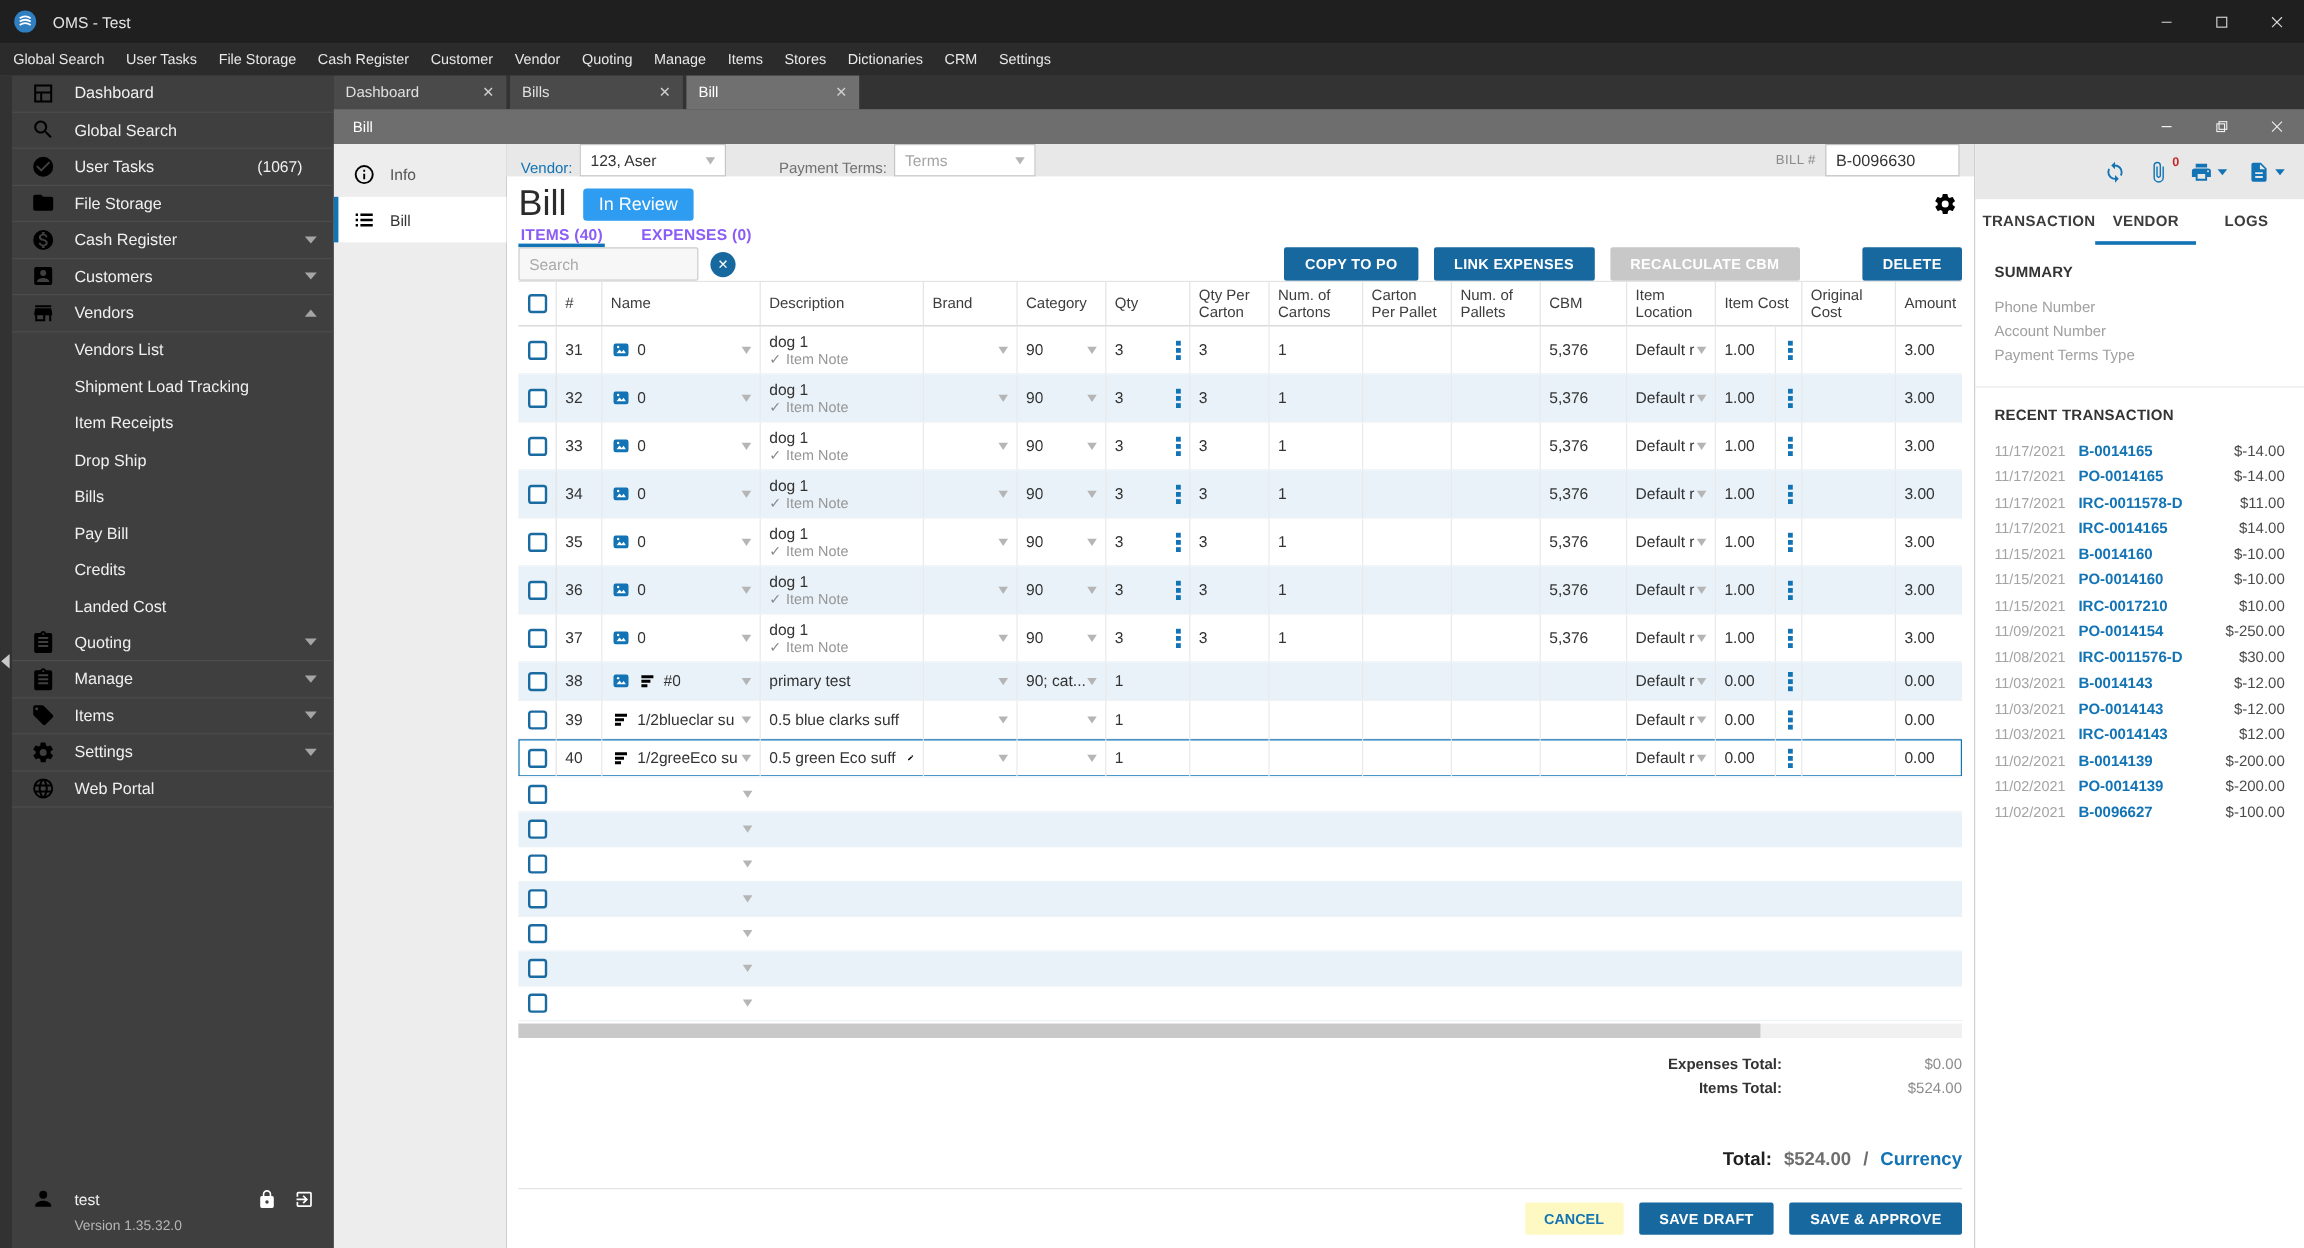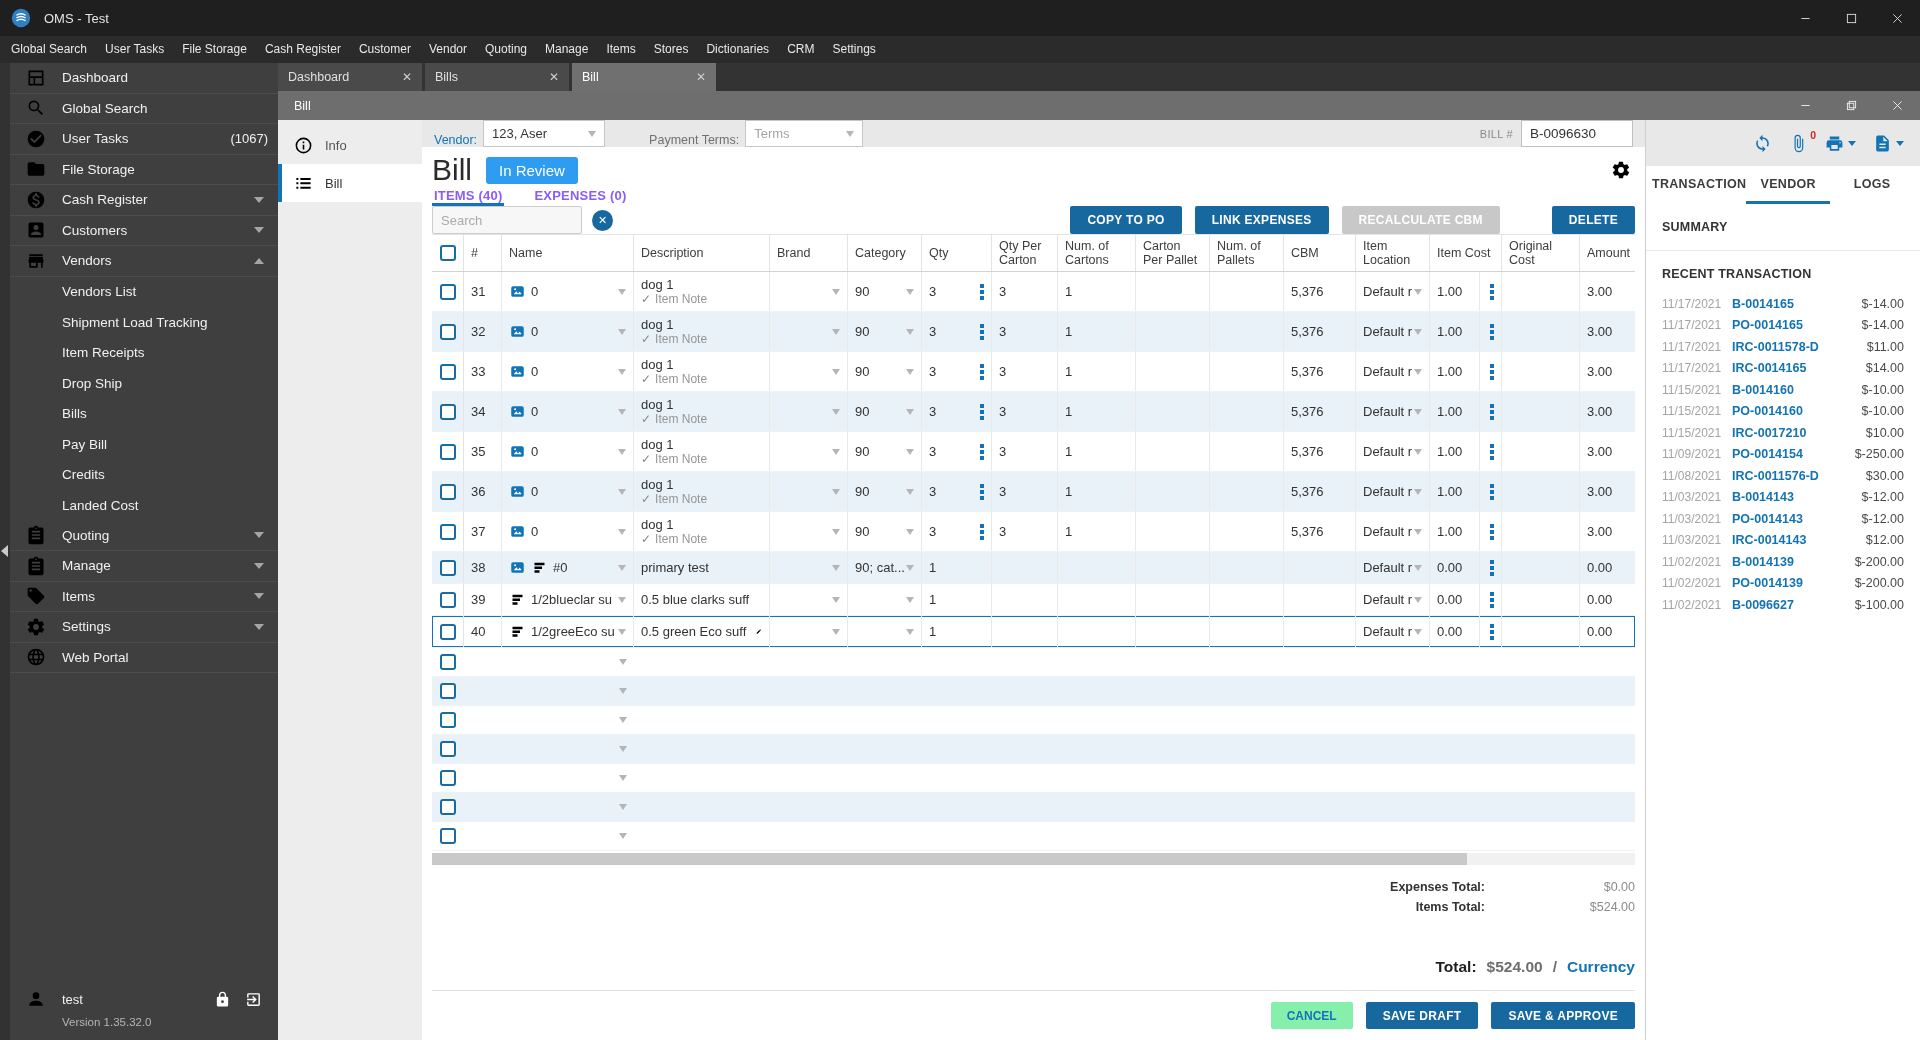--- a/index.html
+++ b/index.html
@@ -22,21 +22,21 @@
   
   .sidebar { width:278px; background:#3f3f3f; position:relative; display:flex; flex-direction:column; flex:none; }
   .sstrip { position:absolute; left:0; top:0; bottom:0; width:10px; background:#323232; }
   .collapse { position:absolute; left:1px; top:482px; width:0; height:0;
     border-top:6px solid transparent; border-bottom:6px solid transparent; border-right:7px solid #c9c9c9; }
   .nav { margin-left:10px; }
   .nitem { height:30.5px; display:flex; align-items:center; padding-left:16px; color:#f0f0f0; font-size:13.5px; position:relative; }
   .nitem.top { border-bottom:1px solid #4c4c4c; }
   .nitem .ni { color:#a5a5a5; width:20px; height:20px; margin-right:16px; }
   .nitem.sub { padding-left:52px; }
-  .nbadge { margin-left:auto; margin-right:10px; font-size:13px; color:#f0f0f0; }
+  .nbadge { margin-left:auto; margin-right:26px; font-size:13px; color:#f0f0f0; }
   .chev { position:absolute; right:14px; width:0; height:0; border-left:5px solid transparent; border-right:5px solid transparent; }
   .chev.down { border-top:6px solid #a5a5a5; }
   .chev.up { border-bottom:6px solid #a5a5a5; }
   .userrow { margin-top:auto; margin-left:10px; height:34px; display:flex; align-items:center; padding-left:16px; color:#f0f0f0; }
   .userrow .ni { color:#a5a5a5; width:20px; height:20px; margin-right:16px; }
   .userrow .uic { margin-left:auto; display:flex; gap:14px; margin-right:16px; color:#fff; }
   .userrow .uic .ic { width:17px; height:17px; }
   .version { margin-left:62px; color:#b5b5b5; font-size:11.5px; padding-bottom:10px; height:24px; }
 
   
@@ -118,21 +118,21 @@
   
   .totals { margin-left:auto; width:380px; margin-top:12px; }
   .trw { display:flex; height:20px; align-items:center; }
   .trw .tl { margin-left:auto; font-size:12.5px; font-weight:600; color:#333; }
   .trw .tv { width:150px; text-align:right; color:#8c8c8c; font-size:12.5px; }
   .trw.big { height:30px;margin-top:35px; }
   .trw.big .tl { font-size:15.5px; font-weight:bold; color:#1f1f1f; }
   .trw.big .tv { font-size:15.5px; font-weight:bold; color:#6e6e6e; width:auto; margin-left:10px; }
   .trw.big .cur { color:#1273b5; }
   .footer { border-top:1px solid #e3e3e3; margin-top:8px; padding:11px 0; display:flex; gap:13px; justify-content:flex-end; }
-  .btn-light { height:27px; background:#86efac; color:#1273b5; border:none; font-size:12px; font-weight:bold; padding:0 16px; border-radius:2px; font-family:inherit; }
+  .btn-light { height:27px; background:#fef9c3; color:#1273b5; border:none; font-size:12px; font-weight:bold; padding:0 16px; border-radius:2px; font-family:inherit; }
   .fbtn { height:27px; }
 
   
   .rpanel { width:275px; flex:none; background:#fff; border-left:1px solid #cfcfcf; display:flex; flex-direction:column; }
   .ricons { height:46px; background:#e8e8e8; display:flex; align-items:center; justify-content:flex-end; gap:17px; padding-right:16px; }
   .ricons .ib { position:relative; color:#1273b5; display:flex; align-items:center; }
   .ricons .ic { width:19px; height:19px; }
   .ricons .cnt { position:absolute; top:-5px; right:-8px; color:#c62828; font-size:10.5px; font-weight:bold; }
   .ricons .dc { width:0; height:0; border-left:4px solid transparent; border-right:4px solid transparent; border-top:5px solid #1273b5; margin-left:4px; }
   .rtabs { height:38px; display:flex; padding:0 6px;font-weight:bold; }
@@ -1242,20 +1242,25 @@
               <span class="dc"></span>
             </span>
         </div>
         <div class="rtabs" id="rtabs">
             <span class="rtab">TRANSACTION</span>
             <span class="rtab active">VENDOR</span>
             <span class="rtab">LOGS</span>
           </div>
         <div class="rbody">
           <div class="rhead">SUMMARY</div>
+          <div class="rfields" id="rfields">
+              <div>Phone Number</div>
+              <div>Account Number</div>
+              <div>Payment Terms Type</div>
+            </div>
           <div class="rdiv"></div>
           <div class="rhead">RECENT TRANSACTION</div>
           <div class="txlist" id="txlist">
               <div class="txrow">
                 <span class="d">11/17/2021</span>
                 <span class="id">B-0014165</span>
                 <span class="a">$-14.00</span>
               </div>
               <div class="txrow">
                 <span class="d">11/17/2021</span>

